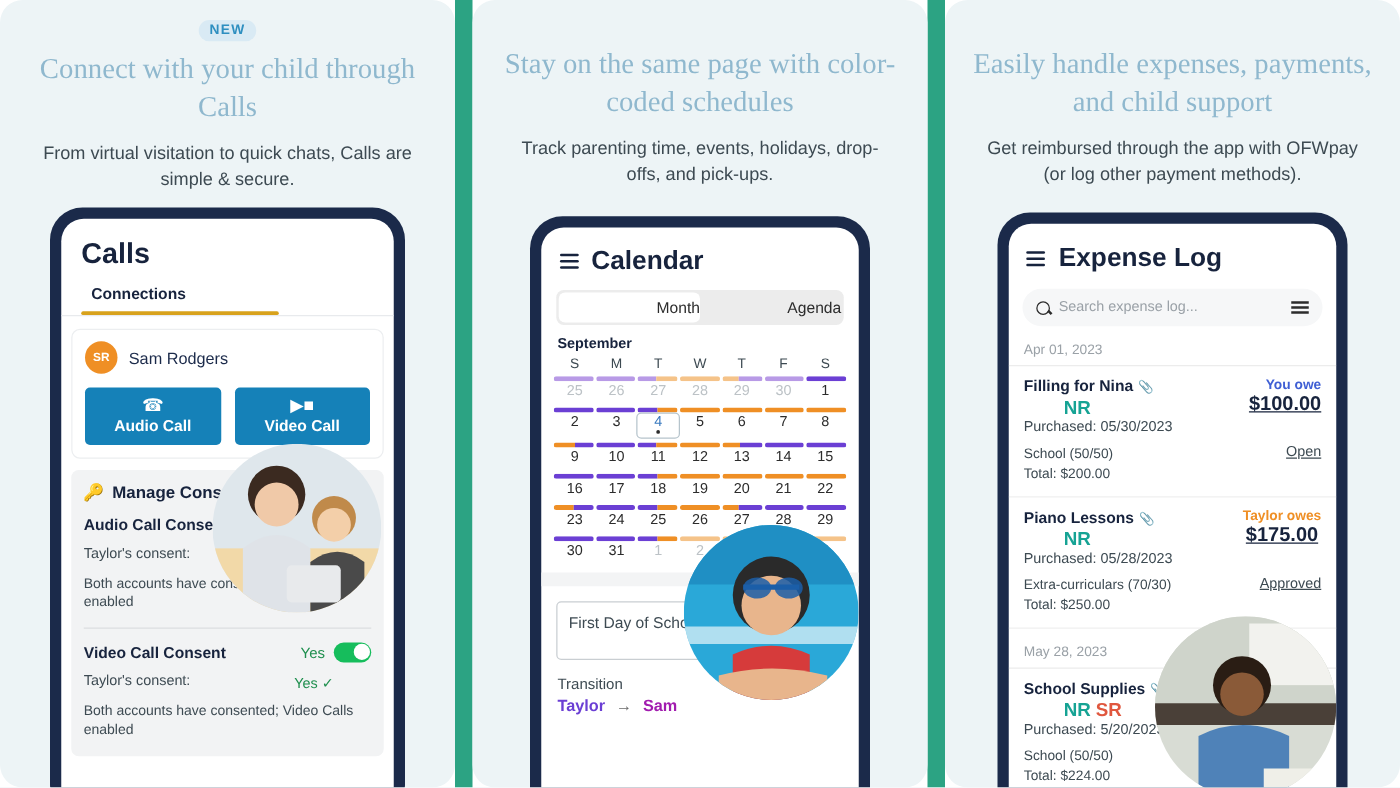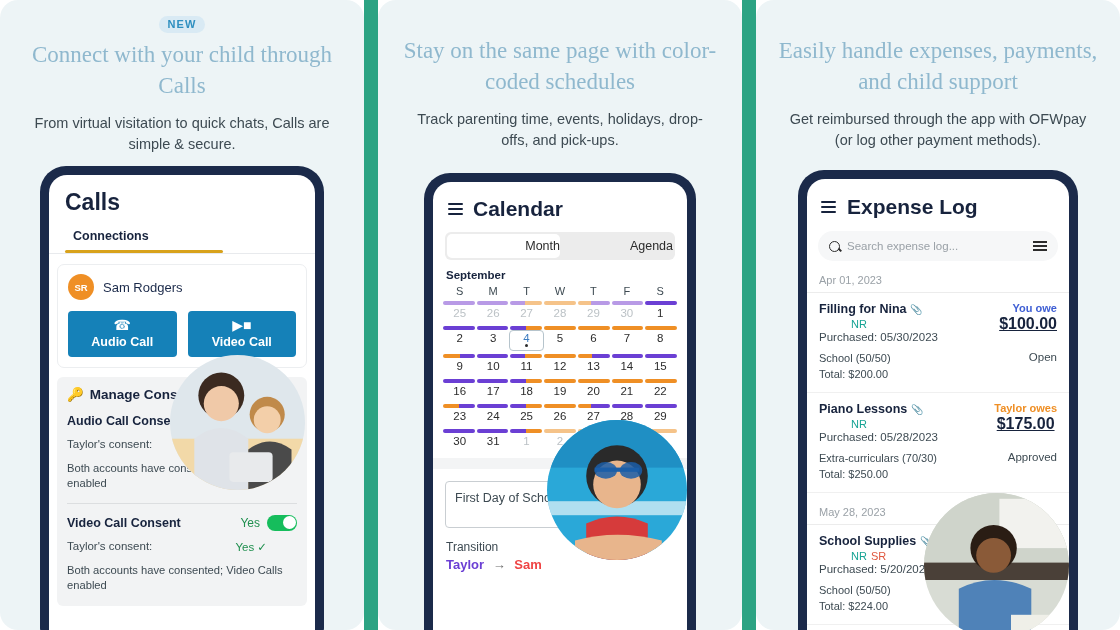--- a/index.html
+++ b/index.html
@@ -127,21 +127,21 @@
   .nums span { text-align: center; font-size: 11.5px; color: #2c2c2c; padding: 1px 0 3px; }
   .nums span.dim { color: #bcc2c6; }
   .nums span.sel { color: #3b7bbf; position: relative; }
   .dot { width: 3px; height: 3px; border-radius: 50%; background: #2c2c2c; margin: 0 auto; }
   .ev-sep { height: 11px; background: #f3f4f5; margin-top: 8px; }
   .ev-input { margin: 12px 12px 0; border: 1px solid #c9ced2; border-radius: 4px; padding: 9px 9px 22px; font-size: 12.5px; color: #3d4a52; }
   .ev-lab { font-size: 12px; color: #3d4a52; padding: 12px 0 3px 13px; }
   .ev-names { font-size: 13px; padding-left: 13px; }
   .ev-names .a { color: #6b3fd4; font-weight: bold; }
   .ev-names .arw { color: #6b6b6b; margin: 0 5px; }
-  .ev-names .b { color: #ef4444; font-weight: bold; }
+  .ev-names .b { color: #a21caf; font-weight: bold; }
 
   
   .exp-title { display: flex; align-items: center; gap: 11px; padding: 16px 0 12px 14px; }
   .exp-title h2 { font-size: 21px; font-weight: bold; color: #17233d; }
   .search {
     margin: 0 11px; background: #f6f7f8; border-radius: 17px; height: 30px;
     display: flex; align-items: center; gap: 7px; padding: 0 11px;
   }
   .search .ph { flex: 1; font-size: 11.5px; color: #9aa1a7; }
   .mag { width: 11px; height: 11px; border: 1.6px solid #2c2c2c; border-radius: 50%; position: relative; }
@@ -150,27 +150,27 @@
   .slider { width: 14px; }
   .date-hd { font-size: 11px; color: #9aa1a7; padding: 13px 0 6px 12px; border-bottom: 1px solid #ececec; }
   .exp-item { padding: 9px 12px 9px; border-bottom: 1px solid #f0f0f0; }
   .exp-top { display: flex; justify-content: space-between; align-items: flex-start; }
   .exp-name { font-size: 12.5px; font-weight: bold; color: #17233d; }
   .clip { color: #8aa0ae; font-size: 10px; margin-left: 4px; }
   .owe { font-size: 11px; font-weight: bold; text-align: right; }
   .owe.blue { color: #3f5fd4; }
   .owe.orange { color: #ef8f25; }
   .amt { font-size: 16px; font-weight: bold; color: #17233d; text-align: center; margin-top: 1px; text-decoration: underline; }
-  .inits { font-size: 11px; font-weight: normal; margin-top: 2px; padding-left: 32px; }
+  .inits { font-size: 15px; font-weight: bold; margin-top: 2px; padding-left: 32px; }
   .inits .nr { color: #16a394; }
   .inits .sr { color: #e0573e; margin-left: 4px; }
   .purch { font-size: 11.5px; color: #3d4a52; margin-top: 1px; }
   .exp-bot { display: flex; justify-content: space-between; margin-top: 8px; }
   .exp-cat { font-size: 11px; color: #3d4a52; line-height: 1.45; }
-  .exp-status { font-size: 11.5px; color: #3d4a52; }
+  .exp-status { font-size: 11.5px; color: #3d4a52; text-decoration: underline; }
 
   
   .photo { position: absolute; border-radius: 50%; overflow: hidden; }
   .ph1 { width: 135px; height: 135px; right: 10px; top: 180px; }
   .ph2 { width: 140px; height: 140px; right: 0px; bottom: 78px; }
   .ph3 { width: 145px; height: 145px; right: 0px; bottom: 0px; }
   .photo svg { width: 100%; height: 100%; display: block; }
 </style>
 </head>
 <body>

